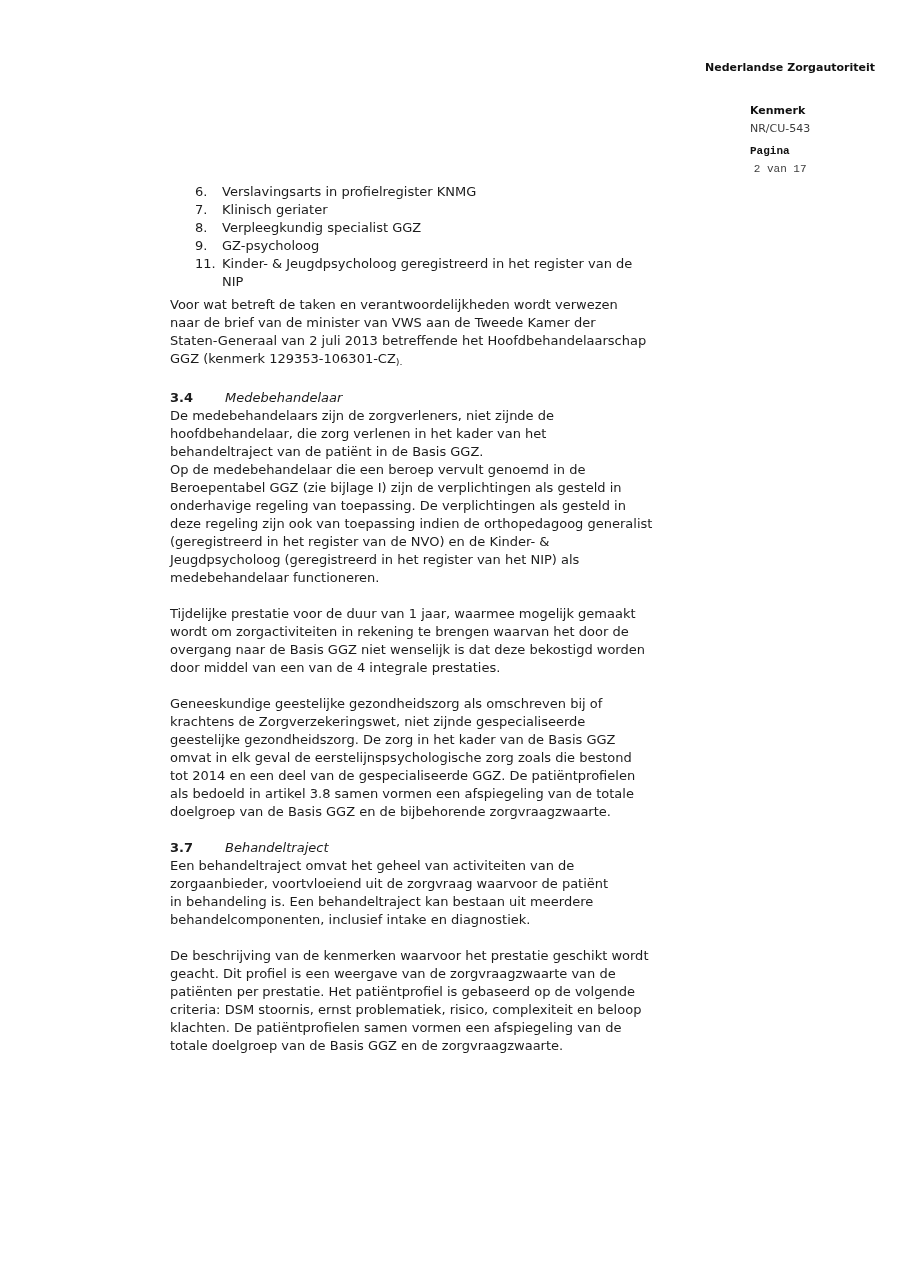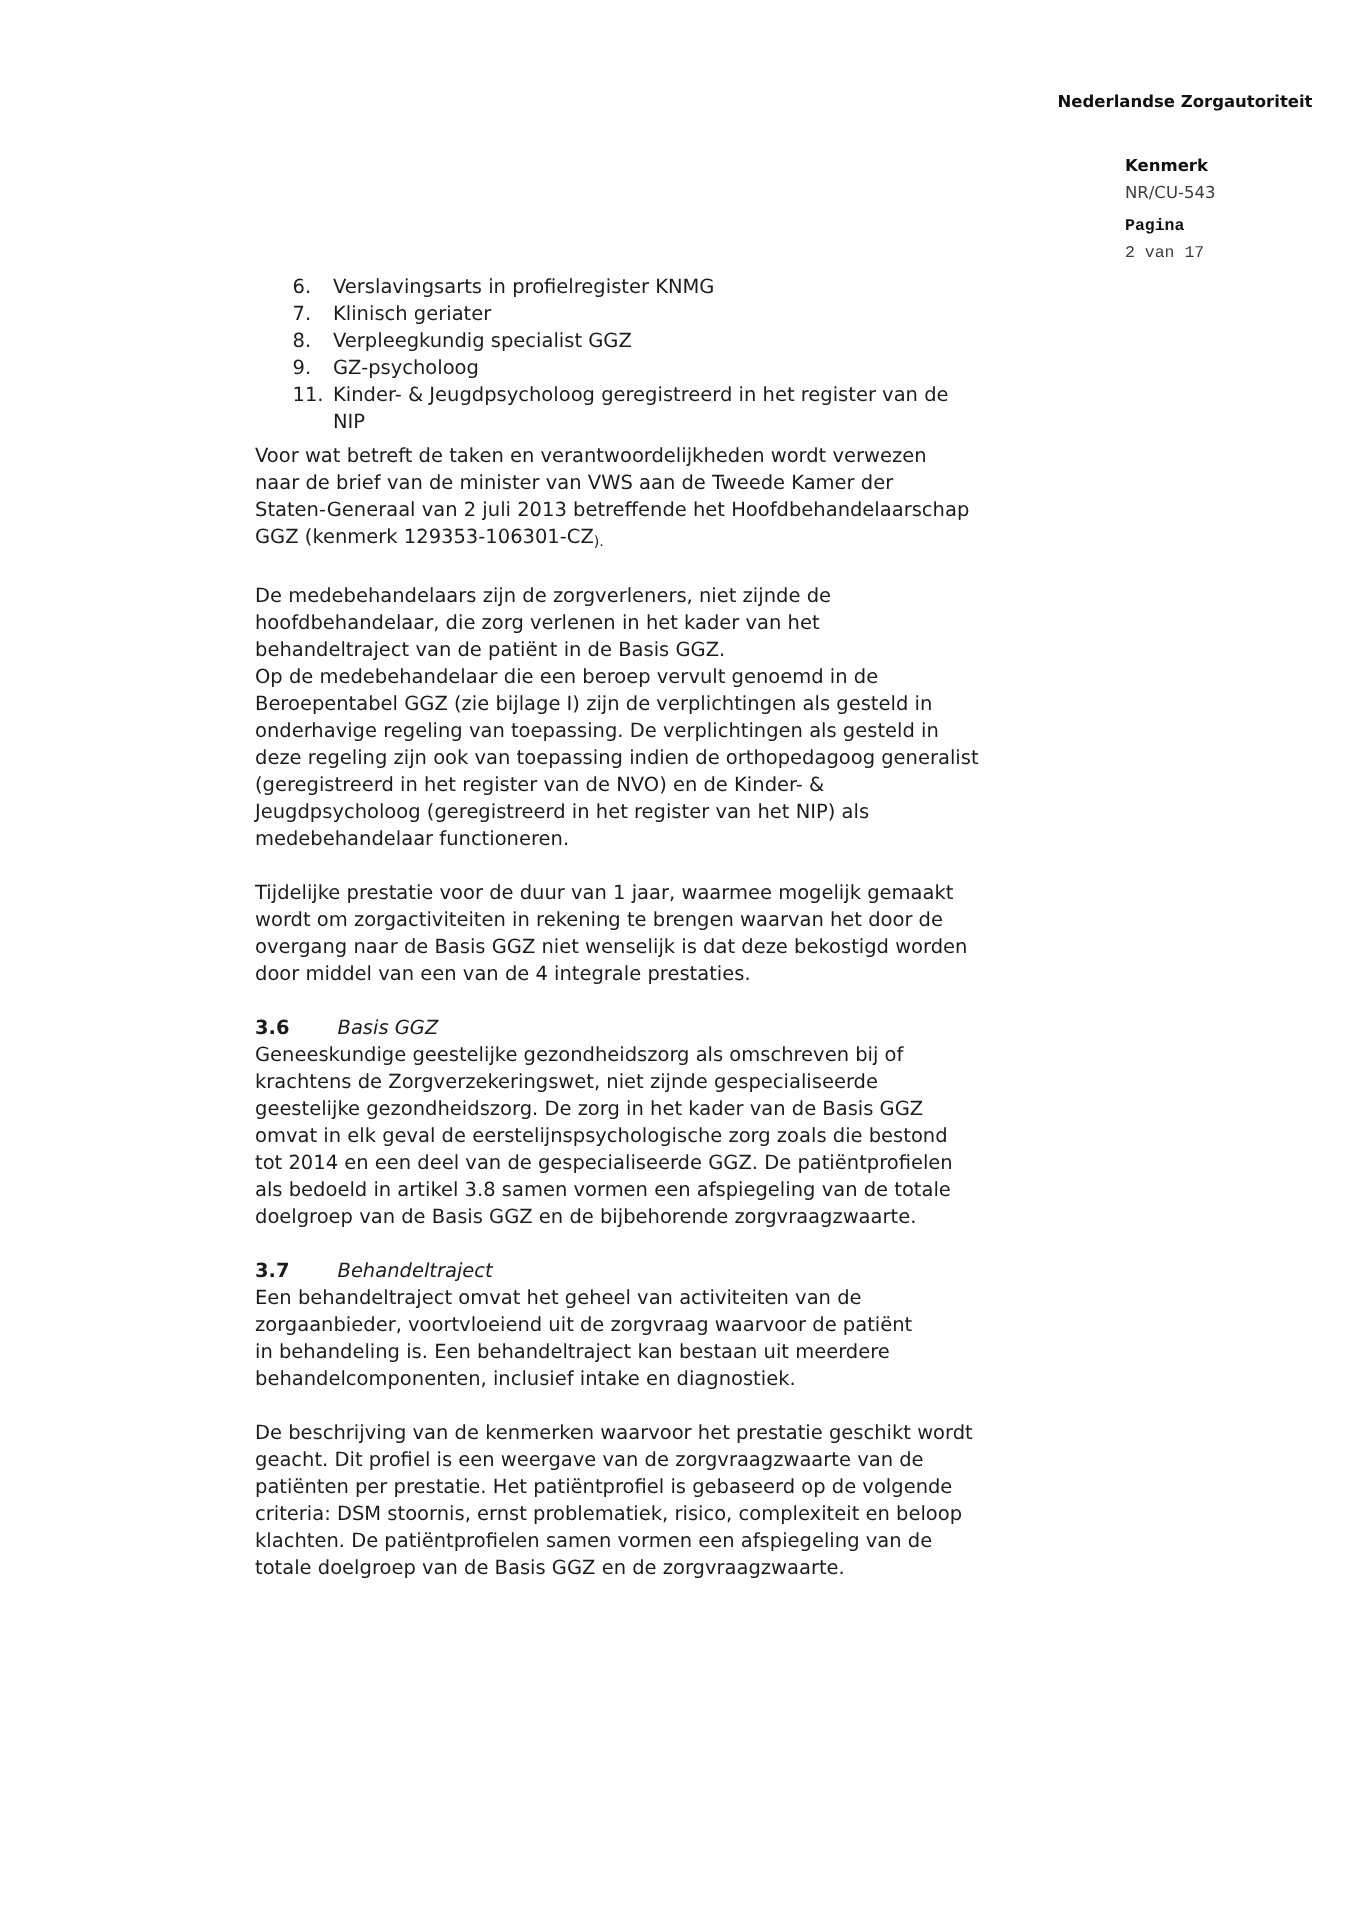--- a/index.html
+++ b/index.html
@@ -33,20 +33,21 @@
     font-size: 11px;
     line-height: 18px;
     margin-left: 15px;
   }
   .meta-label {
     font-weight: bold;
     color: #111;
   }
   .meta-value {
     color: #3c3c3c;
+    text-align: center;
   }
   .meta-group + .meta-group {
     margin-top: 4px;
     font-family: Liberation Mono, monospace;
   }
 
   
   .content {
     position: absolute;
     left: 170px;
@@ -140,43 +141,43 @@
 NIP</span>
       </div>
     </div>
 
     <p class="para intro-para"><span>Voor wat betreft de taken en verantwoordelijkheden wordt verwezen
 naar de brief van de minister van VWS aan de Tweede Kamer der
 Staten-Generaal van 2 juli 2013 betreffende het Hoofdbehandelaarschap
 GGZ (kenmerk 129353-106301-CZ</span><span class="intro-sub">).</span></p>
 
     <div class="section">
+      <div class="section-heading">
+        <span class="sec-num">3.4</span><span class="sec-title">Medebehandelaar</span>
+      </div>
       <p class="para">De medebehandelaars zijn de zorgverleners, niet zijnde de
 hoofdbehandelaar, die zorg verlenen in het kader van het
 behandeltraject van de patiënt in de Basis GGZ.
 Op de medebehandelaar die een beroep vervult genoemd in de
 Beroepentabel GGZ (zie bijlage I) zijn de verplichtingen als gesteld in
 onderhavige regeling van toepassing. De verplichtingen als gesteld in
 deze regeling zijn ook van toepassing indien de orthopedagoog generalist
 (geregistreerd in het register van de NVO) en de Kinder- &amp;
 Jeugdpsycholoog (geregistreerd in het register van het NIP) als
 medebehandelaar functioneren.</p>
     </div>
 
     <div class="section">
       <p class="para">Tijdelijke prestatie voor de duur van 1 jaar, waarmee mogelijk gemaakt
 wordt om zorgactiviteiten in rekening te brengen waarvan het door de
 overgang naar de Basis GGZ niet wenselijk is dat deze bekostigd worden
 door middel van een van de 4 integrale prestaties.</p>
     </div>
 
     <div class="section">
-      <div class="section-heading">
-        <span class="sec-num">3.6</span><span class="sec-title">Basis GGZ</span>
-      </div>
       <p class="para">Geneeskundige geestelijke gezondheidszorg als omschreven bij of
 krachtens de Zorgverzekeringswet, niet zijnde gespecialiseerde
 geestelijke gezondheidszorg. De zorg in het kader van de Basis GGZ
 omvat in elk geval de eerstelijnspsychologische zorg zoals die bestond
 tot 2014 en een deel van de gespecialiseerde GGZ. De patiëntprofielen
 als bedoeld in artikel 3.8 samen vormen een afspiegeling van de totale
 doelgroep van de Basis GGZ en de bijbehorende zorgvraagzwaarte.</p>
     </div>
 
     <div class="section">

